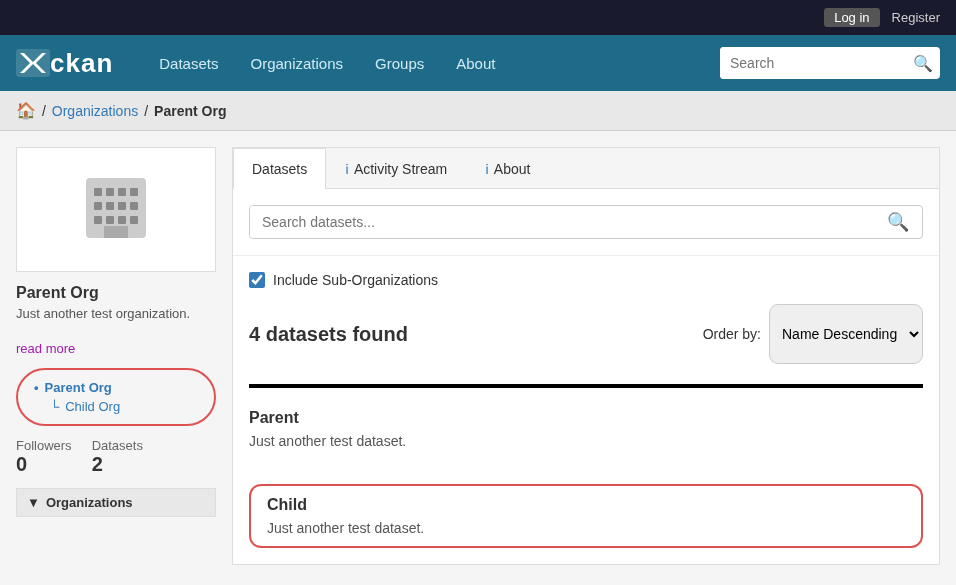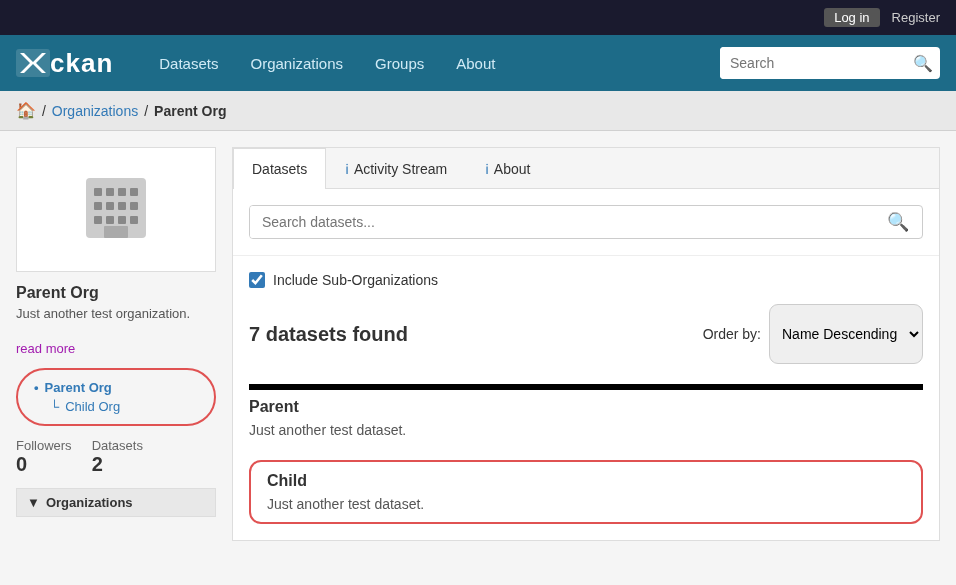--- a/index.html
+++ b/index.html
@@ -288,22 +288,22 @@
     }
     .order-by select {
       border: 1px solid #ccc;
       padding: 20px 8px;
       font-size: 14px;
       border-radius: 9px;
     }
 
     
     .dataset-item {
-      border-top: 6px solid #000000;
-      padding: 8px 0;
+      border-top: 4px solid #000000;
+      padding: 21px 0;
     }
     .dataset-item .dataset-name {
       font-size: 16px;
       font-weight: bold;
       margin-bottom: 6px;
     }
     .dataset-item .dataset-desc {
       font-size: 14px;
       color: #555;
     }
@@ -446,21 +446,21 @@
     </div>
 
     <div class="content-body">
 
       <div class="include-suborgs">
         <input type="checkbox" checked="" style="">
         <label>Include Sub-Organizations</label>
       </div>
 
       <div class="results-header">
-        <div class="results-count">7 datasets found</div>
+        <div class="results-count">4 datasets found</div>
         <div class="order-by">
           <span>Order by:</span>
           <select>
             <option>Name Descending</option>
             <option>Name Ascending</option>
             <option>Last Modified</option>
           </select>
         </div>
       </div>
 

